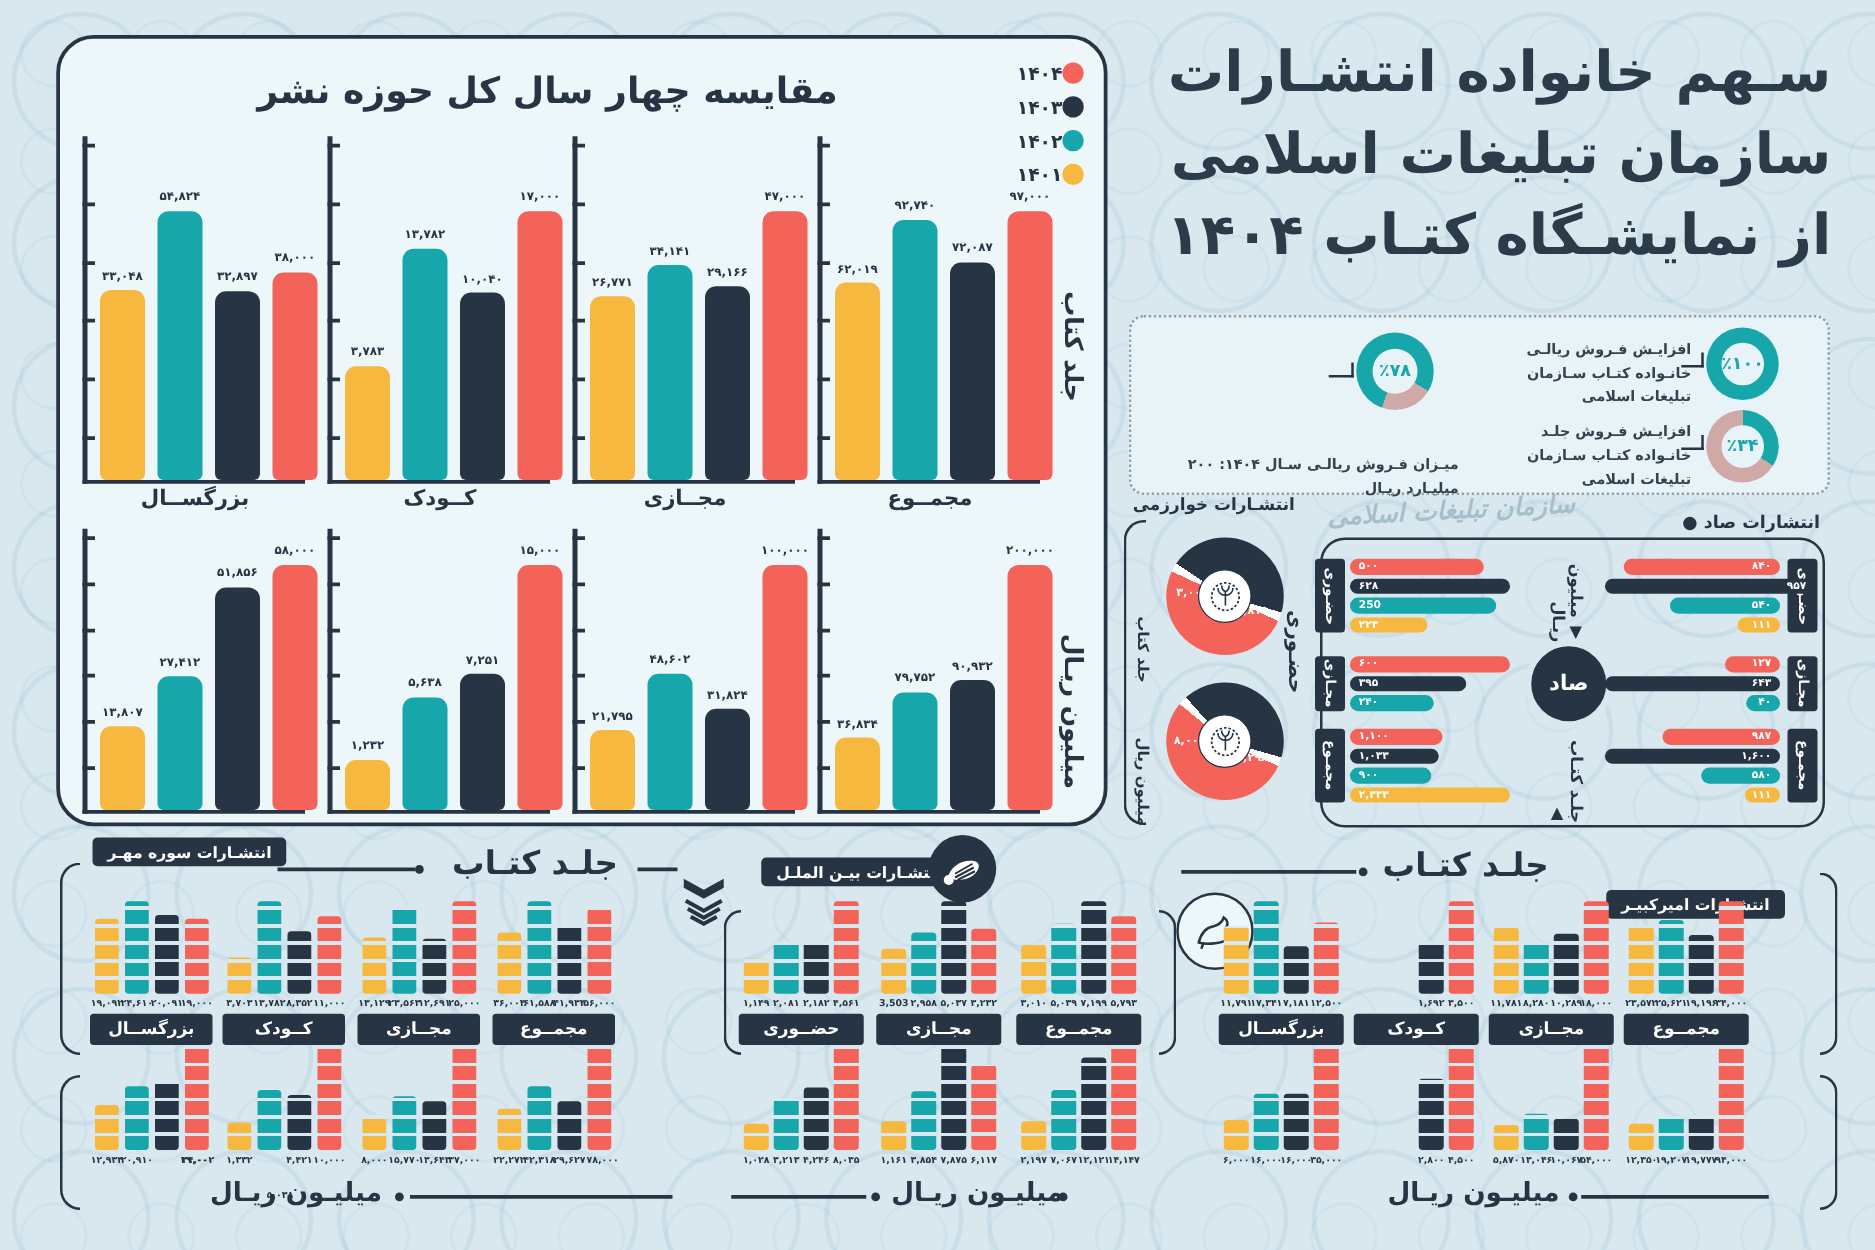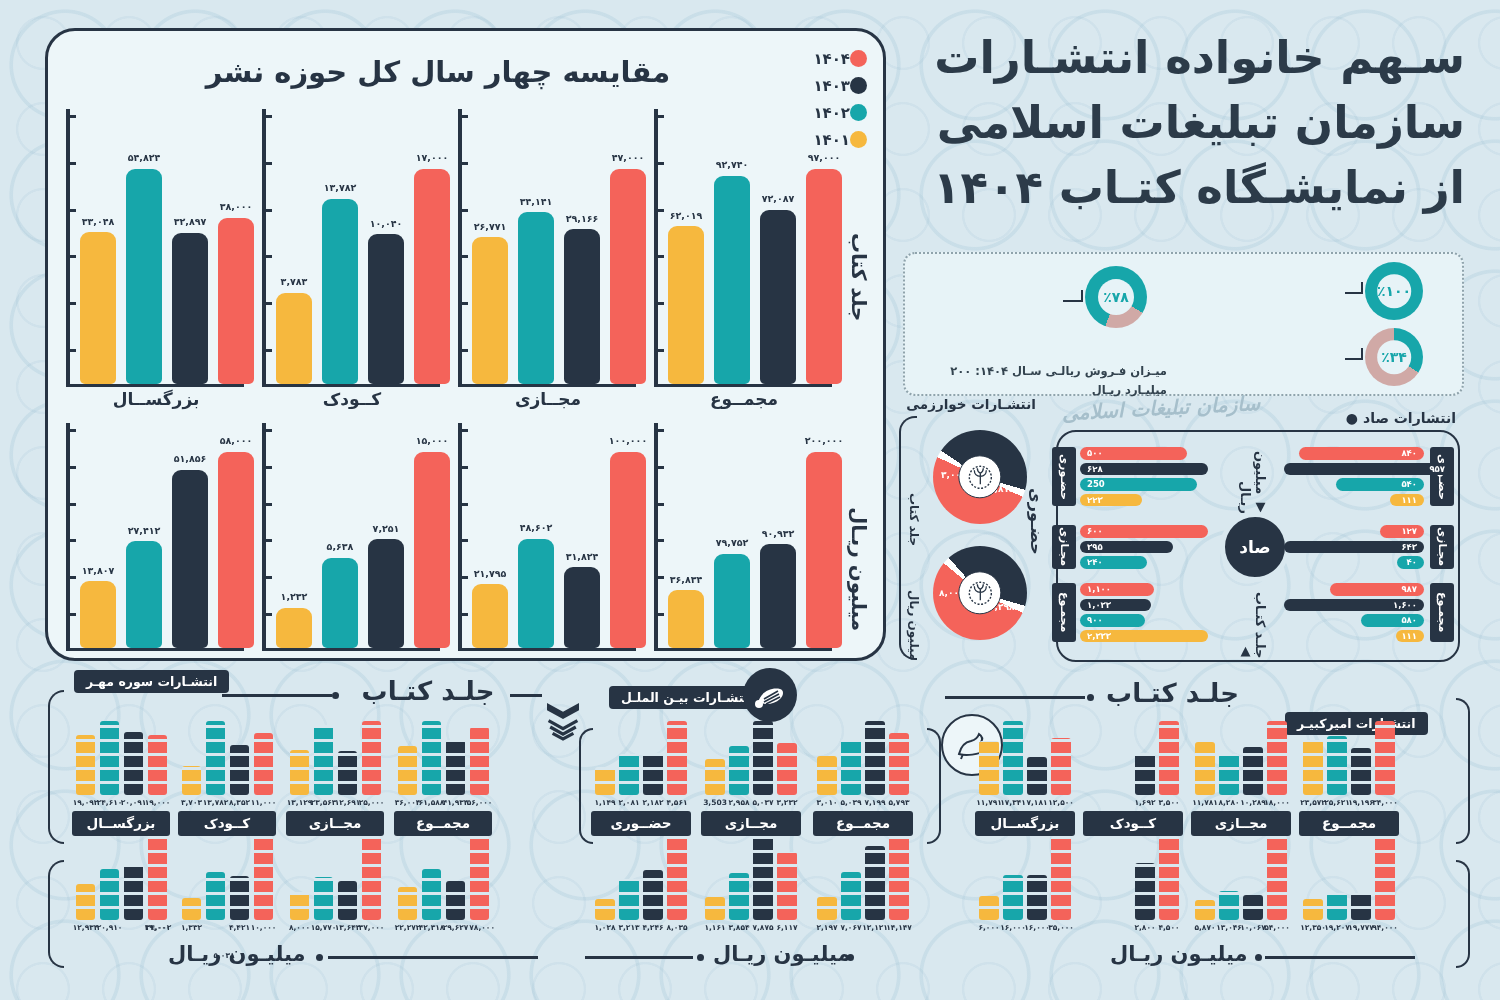--- a/index.html
+++ b/index.html
@@ -269,27 +269,29 @@
           <span class="pct">٪۷۸</span>
         </div>
     </div>
     <div class="conn up" style="left:158px;top:36px;width:18px;height:10px;"></div>
 
     <div class="donut abs" id="donut100" style="left: 460px; top: 8px; width: 58px; height: 58px; background: rgb(23, 166, 170);">
       <div class="hole">
           <span class="pct">٪۱۰۰</span>
         </div>
     </div>
+    <div class="stat-text" style="left:286px;top:16px;width:162px;">افزایـش فـروش ریالـی خانـواده کتـاب سـازمان تبلیغات اسلامی</div>
     <div class="conn up" style="left:440px;top:28px;width:16px;height:10px;"></div>
 
     <div class="donut abs" id="donut34" style="left: 460px; top: 74px; width: 58px; height: 58px; background: conic-gradient(rgb(23, 166, 170) 0deg, rgb(23, 166, 170) 34%, rgb(208, 169, 166) 34%, rgb(208, 169, 166) 100%);">
       <div class="hole">
           <span class="pct">٪۳۴</span>
         </div>
     </div>
+    <div class="stat-text" style="left:286px;top:82px;width:162px;">افزایـش فـروش جلـد خانـواده کتـاب سـازمان تبلیغات اسلامی</div>
     <div class="conn up" style="left:440px;top:94px;width:16px;height:10px;"></div>
 
     <div class="stat-text" style="left:14px;top:108px;width:248px;">میـزان فـروش ریالـی سـال ۱۴۰۴: ۲۰۰ میلیـارد ریـال</div>
   </section>
 
   <section class="kharazmi abs" id="kharazmi">
     <div class="sec-head abs" style="left:6px;top:0;width:140px;">انتشـارات خوارزمی</div>
     <div class="bracket abs" style="left:4px;top:20px;width:16px;height:240px;border-right:none;border-radius:16px 0 0 16px;"></div>
     <div class="kh-vlabel" style="left:12px;top:58px;height:92px;">جلد کتاب</div>
     <div class="kh-vlabel" style="left:12px;top:164px;height:100px;">میلیون ریال</div>

